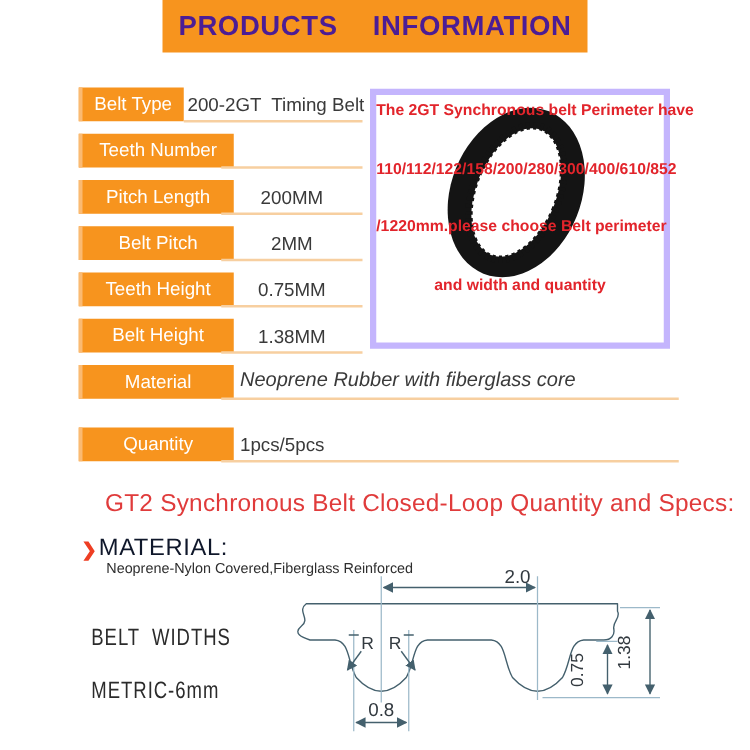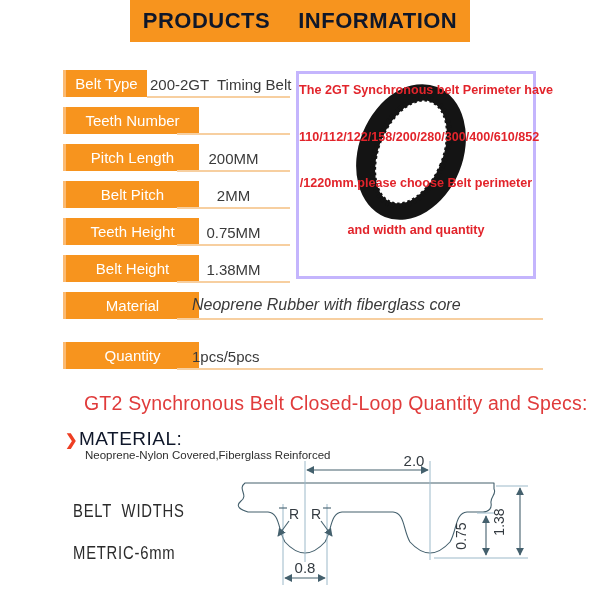--- a/index.html
+++ b/index.html
@@ -7,45 +7,45 @@
     width:600px;height:600px;position:relative;background:#ffffff;
     font-family:"Liberation Sans", sans-serif;overflow:hidden;
     -webkit-font-smoothing:antialiased;
   }
   
   .banner{
     position:absolute;left:130px;top:0;width:340px;height:42px;
     background:#F7941E;display:flex;align-items:center;justify-content:center;gap:28px;
   }
   .banner span{
-    color:#0f172a;font-size:22px;font-weight:bold;letter-spacing:.5px;white-space:pre;
+    color:#4c1d95;font-size:22px;font-weight:bold;letter-spacing:.5px;white-space:pre;
   }
   
   .spec-row{position:absolute;left:0;width:600px;height:30px;}
   .spec-label{
-    position:absolute;left:63px;top:0;height:27px;width:136px;
+    position:absolute;left:63px;top:0;height:27px;width:124px;
     background:#F7941E;border-left:3px solid #FBBA72;box-sizing:border-box;
     color:#fff;font-size:15px;line-height:27px;text-align:center;white-space:pre;
   }
   .spec-label.narrow{width:84px;}
   .spec-underline{position:absolute;top:26px;height:2px;background:#F7CFA0;}
   .u-std{left:177px;width:113px;}
   .u-first{left:147px;width:143px;}
   .u-wide{left:177px;width:366px;}
   .spec-value{
     position:absolute;top:6px;font-size:15px;color:#3a3a3a;white-space:pre;
   }
   .v-first{left:150px;width:140px;text-align:center;}
   .v-center{left:177px;width:113px;text-align:center;}
   .v-left{left:192px;text-align:left;}
   .v-big{font-size:16px;top:4px;font-style:italic;}
   
   .product-box{
     position:absolute;left:296px;top:71px;width:240px;height:208px;
-    border:3px solid #c4b5fd;box-sizing:border-box;background:#fff;
+    border:5px solid #c4b5fd;box-sizing:border-box;background:#fff;
   }
   .belt-svg{position:absolute;left:0;top:2px;}
   .box-caption{
     position:absolute;left:0;right:0;bottom:7px;text-align:center;
     color:#E2242B;font-size:12.6px;font-weight:bold;line-height:15.5px;white-space:pre;
   }
   
   .section-heading{
     position:absolute;left:84px;top:392px;font-size:19.5px;color:#E03B3B;
     letter-spacing:.2px;

